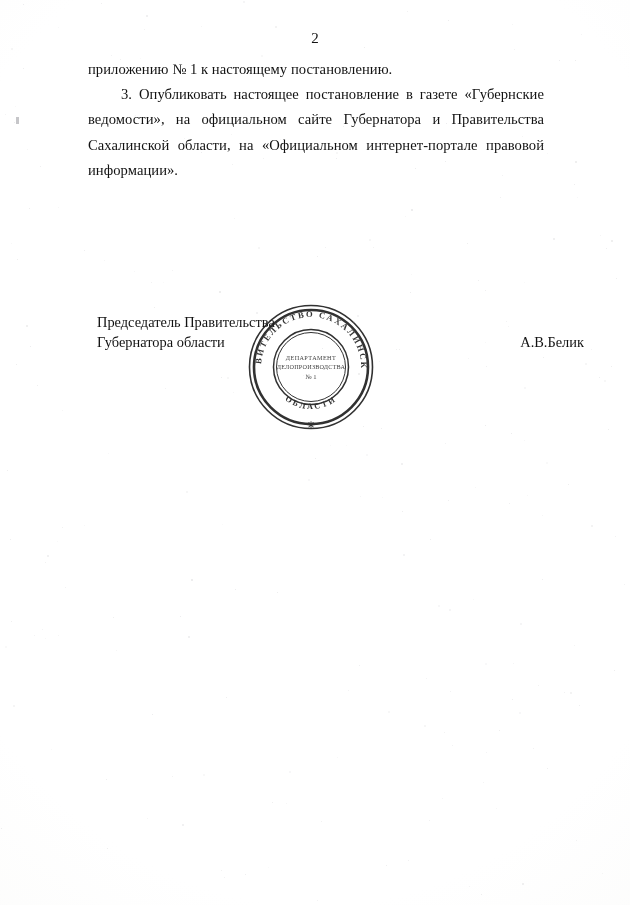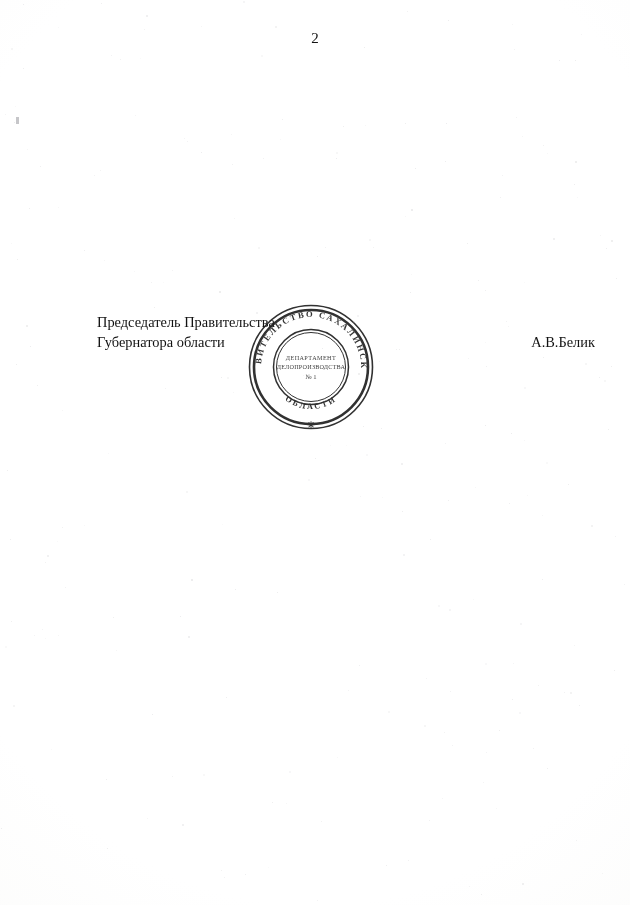--- a/index.html
+++ b/index.html
@@ -89,21 +89,21 @@
   #signatory-title {
     position: absolute;
     left: 97px;
     top: 0;
     font-size: 14.4px;
     line-height: 19.6px;
     white-space: pre-line;
   }
   #signatory-name {
     position: absolute;
-    right: 35px;
+    right: 46px;
     top: 20px;
     font-size: 14.4px;
     line-height: 19.6px;
     white-space: nowrap;
   }
 
   
   #official-seal {
     position: absolute;
     left: 247px;
@@ -136,22 +136,24 @@
 <body>
 
 <div id="page-sheet">
 
   <div id="paper-tone"></div>
 
   <div id="page-number">2</div>
 
   <div id="text-body">
 
-
-
+    <p class="doc-paragraph continued">приложению № 1 к настоящему постановлению.</p>
+
+
+    <p class="doc-paragraph indented gap-before">3. Опубликовать настоящее постановление в газете «Губернские ведомости», на официальном сайте Губернатора и Правительства Сахалинской области, на «Официальном интернет-портале правовой информации».</p>
   </div>
 
   <div id="signature-block">
     <div id="signatory-title">Председатель Правительства
 Губернатора области</div>
     <div id="signatory-name">А.В.Белик</div>
   </div>
 
   <div id="official-seal">
     <svg viewBox="0 0 128 128" xmlns="http://www.w3.org/2000/svg">

